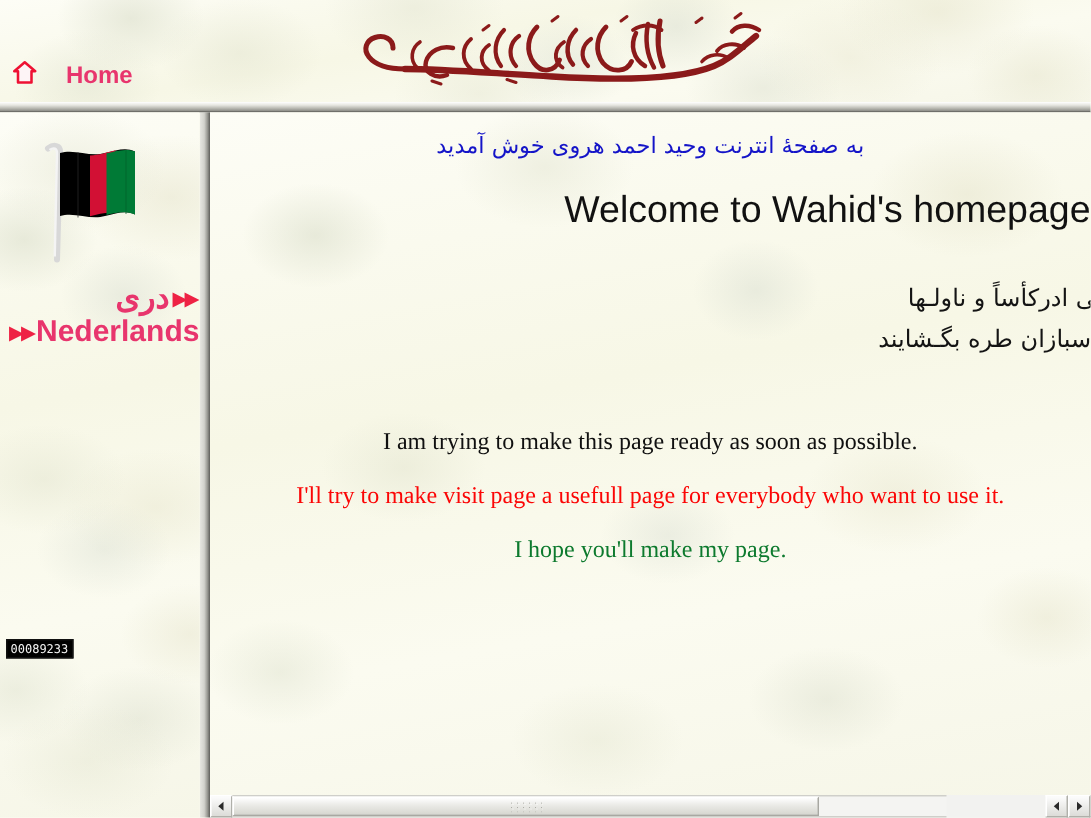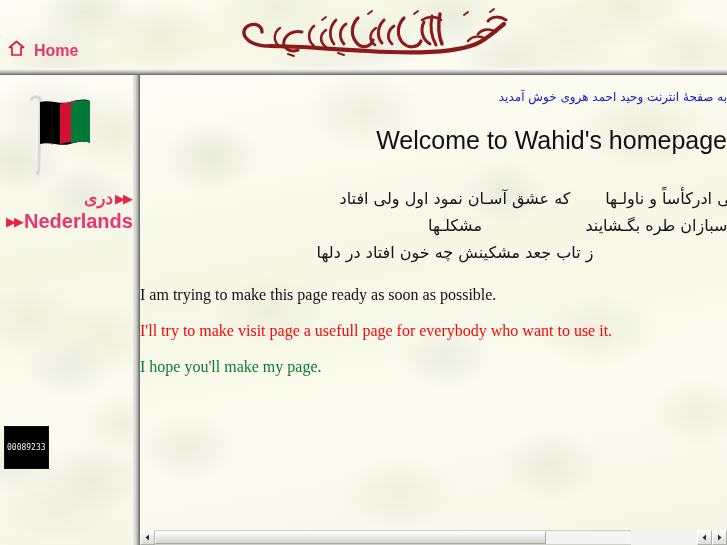--- a/index.html
+++ b/index.html
@@ -36,21 +36,21 @@
     position: absolute;
     left: 0; top: 0;
     width: 727px; height: 68px;
     overflow: hidden;
   }
   #home-link {
     position: absolute;
     left: 8px; top: 40px;
     display: flex;
     align-items: center;
-    gap: 9px;
+    gap: 19px;
     text-decoration: none;
     cursor: pointer;
   }
   #home-link .home-icon { display: block; }
   #home-link .home-label {
     font-family: "Liberation Sans", sans-serif;
     font-size: 16px;
     font-weight: bold;
     color: #e8356d;
     letter-spacing: 0px;
@@ -111,28 +111,28 @@
   .lang-link .lang-label {
     font-family: "Liberation Sans", sans-serif;
     font-weight: bold;
     font-size: 20px;
     color: #e8356d;
   }
   .lang-link.rtl {
     direction: rtl;
     justify-content: flex-start;
   }
-  .lang-link.rtl .lang-label { font-size: 17px; }
+  .lang-link.rtl .lang-label { font-size: 21px; }
 
   #hit-counter {
     position: absolute;
     left: 4px; top: 351px;
     background: #000000;
     border: 1px solid #111;
-    padding: 16px 2px;
+    padding: 1px 2px;
     font-family: "DejaVu Sans Mono", monospace;
     font-size: 8px;
     line-height: 9px;
     letter-spacing: 0px;
     color: #f2f2f2;
     white-space: nowrap;
   }
 
   
   #content-frame {
@@ -144,24 +144,25 @@
   #content-inner {
     position: relative;
     width: 587px;
     height: 455px;
   }
 
   .rtl-welcome {
     position: absolute;
     left: 0; top: 12px;
     width: 587px;
+    text-align: center;
     direction: rtl;
     color: #1414c8;
     font-family: "DejaVu Sans", sans-serif;
-    font-size: 12px;
+    font-size: 15px;
     line-height: 20px;
     white-space: nowrap;
   }
   .main-title {
     position: absolute;
     left: 0; top: 50px;
     width: 587px;
     text-align: right;
     color: #111111;
     font-family: "Liberation Sans", sans-serif;
@@ -195,20 +196,21 @@
   #poem .poem-col-left {
     top: 0;
     right: 122px;
     width: 300px;
     text-align: center;
   }
 
   .msg {
     position: absolute;
     width: 587px;
+    text-align: center;
     font-family: "Liberation Serif", serif;
     font-size: 16px;
     line-height: 20px;
   }
   #msg-black { top: 210px; color: #101010; }
   #msg-red   { top: 246px; color: #fb0606; }
   #msg-green { top: 282px; color: #0d7a2e; }
 
   
   #hscroll {
@@ -374,25 +376,20 @@
 
     <div class="rtl-welcome">به صفحهٔ انترنت وحید احمد هروی خوش آمدید</div>
 
     <div class="main-title">Welcome to Wahid's homepage</div>
 
     <div id="poem">
       <div class="poem-col poem-col-right">
         <div>ها الساقی ادرکأساً و ناولـها</div>
         <div>فه کاخر سبازان طره بگـشایند</div>
       </div>
-      <div class="poem-col poem-col-left">
-        <div>که عشق آسـان نمود اول ولی افتاد</div>
-        <div>مشکلـها</div>
-        <div>ز تاب جعد مشکینش چه خون افتاد در دلها</div>
-      </div>
     </div>
 
     <div class="msg" id="msg-black">I am trying to make this page ready as soon as possible.</div>
     <div class="msg" id="msg-red">I'll try to make visit page a usefull page for everybody who want to use it.</div>
     <div class="msg" id="msg-green">I hope you'll make my page.</div>
 
   </div>
 </div>
 
 <div id="hscroll">

